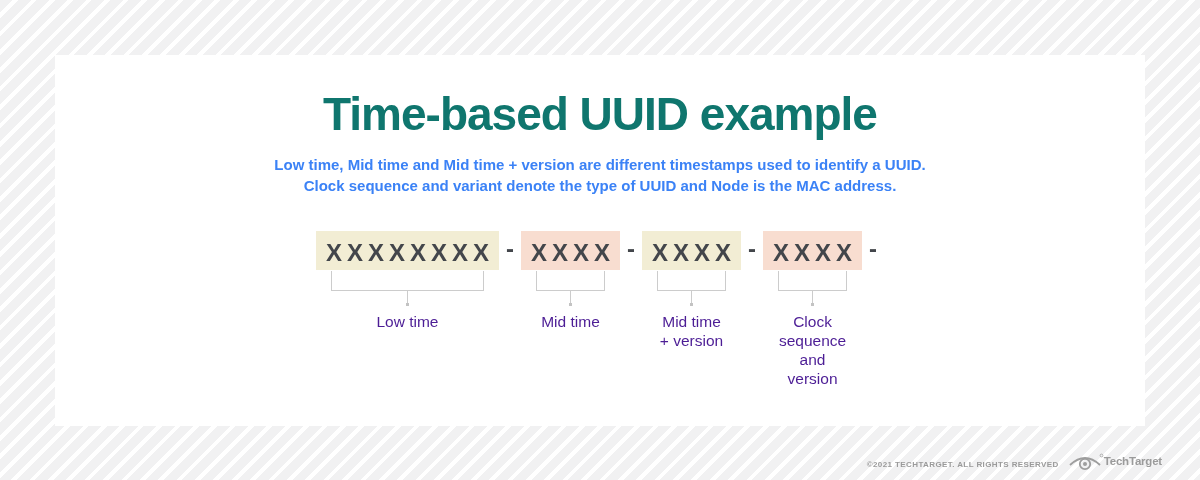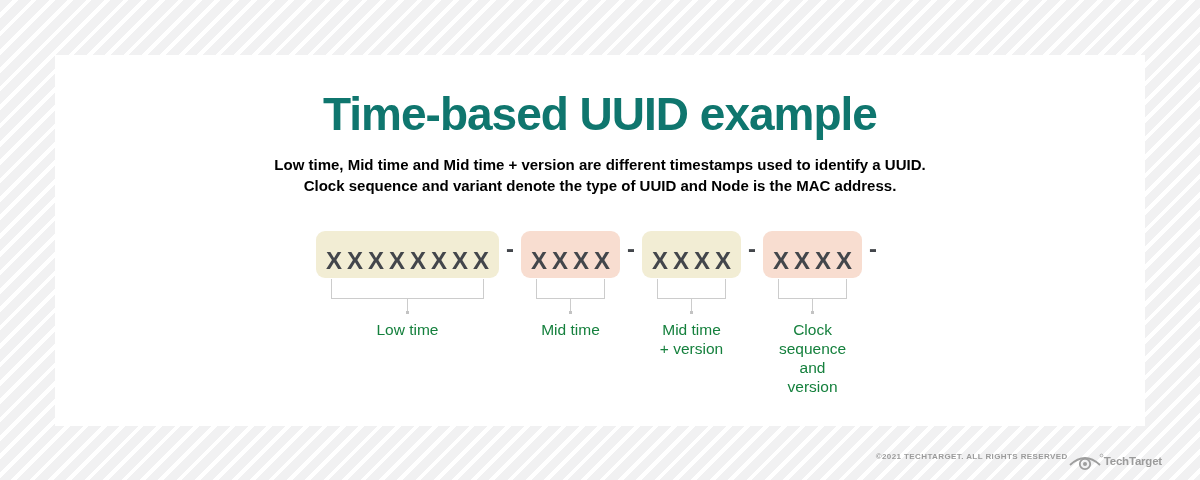--- a/index.html
+++ b/index.html
@@ -11,51 +11,50 @@
   .card{
     position:absolute;left:55px;top:55px;width:1090px;height:371px;
     background:#ffffff;
   }
   .title{
     margin:32px 0 0 0;text-align:center;
     font-size:46px;font-weight:700;color:#0f766e;letter-spacing:-1px;
   }
   .subtitle{
     margin:13px 0 0 0;text-align:center;white-space:pre-line;
-    font-size:15px;font-weight:700;color:#000000;line-height:21px;
+    font-size:15px;font-weight:700;color:#3b82f6;line-height:21px;
   }
   .uuid-row{
     margin-top:35px;display:flex;justify-content:center;align-items:flex-start;
   }
   .seg{display:flex;flex-direction:column;align-items:center;}
   .xbox{
     height:35px;display:flex;align-items:center;
-    padding:12px 5px 0 10px;
+    padding:4px 5px 0 10px;
     font-size:24px;font-weight:700;color:#43464b;letter-spacing:5px;
     white-space:nowrap;
-    border-radius:9px;
   }
   .bracket{
     height:20px;width:calc(100% - 30px);
     border-left:1px solid #cccccc;border-right:1px solid #cccccc;border-bottom:1px solid #cccccc;
     box-sizing:border-box;margin-top:1px;
   }
   .stem{width:1px;height:12px;background:#cccccc;}
   .stem-dot{width:3px;height:3px;background:#c3c3c3;}
   .seg-label{
     margin-top:6px;text-align:center;white-space:pre-line;
-    font-size:15.5px;color:#15803d;line-height:19px;
+    font-size:15.5px;color:#4c1d95;line-height:19px;
   }
   .dash{
     height:35px;width:22px;display:flex;align-items:center;justify-content:center;
     font-size:24px;font-weight:700;color:#43464b;flex:0 0 auto;
   }
   .footer{
     position:absolute;right:38px;bottom:9px;
-    display:flex;align-items:flex-start;gap:0;
+    display:flex;align-items:flex-end;gap:9px;
   }
   .copyright{
     font-size:8px;font-weight:700;color:#9b9b9b;letter-spacing:0.4px;
     padding-bottom:2px;
   }
   .logo{display:flex;flex-direction:row;align-items:center;line-height:1;}
   .brand{
     font-size:11.5px;font-weight:700;color:#9b9b9b;letter-spacing:-0.2px;margin-top:1px;
   }
 </style>

